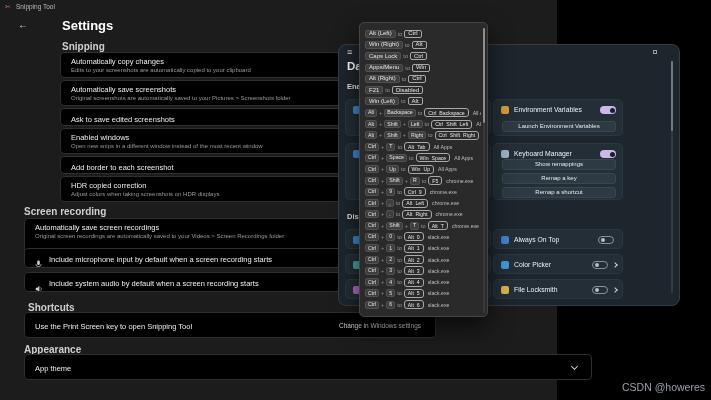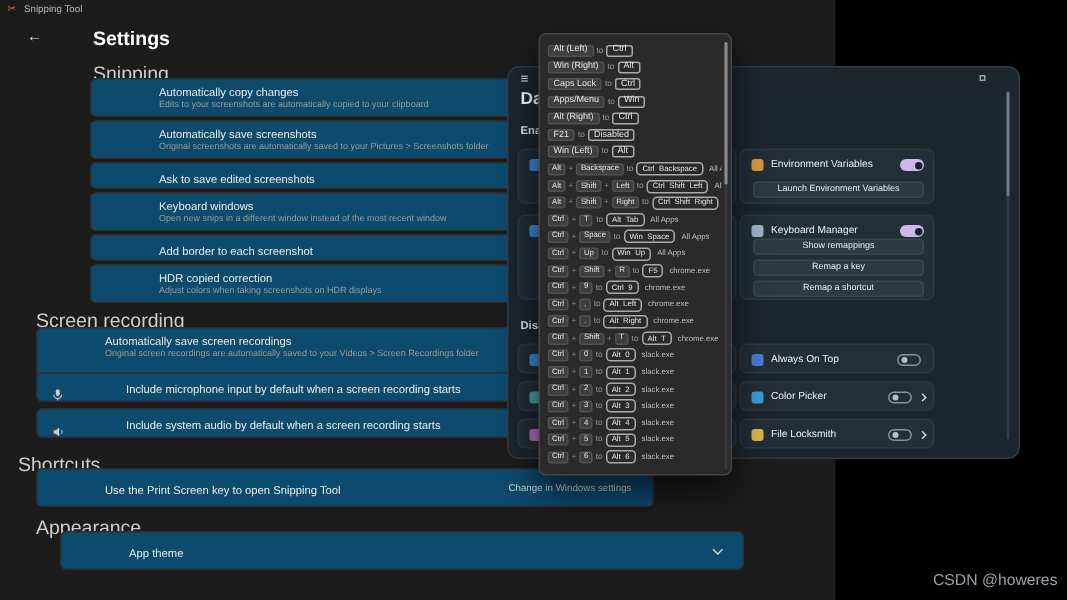--- a/index.html
+++ b/index.html
@@ -7,22 +7,22 @@
               font-family:"Liberation Sans", sans-serif; }
   .stage { position:relative; width:711px; height:400px; background:#000; }
 
   
   .snip-window { position:absolute; left:0; top:0; width:557px; height:400px; background:#1c1c1c; }
   .titlebar { position:absolute; left:0; top:0; width:557px; height:14px; }
   .app-icon { position:absolute; left:5px; top:3px; font-size:7px; color:#d06a5a; line-height:8px; }
   .title-text { position:absolute; left:16px; top:3px; font-size:6.5px; color:#b9b9b9; }
   .back { position:absolute; left:18px; top:19px; font-size:10px; color:#e6e6e6; cursor:pointer; }
   .page-title { position:absolute; left:62px; top:18px; font-size:13px; font-weight:700; color:#ffffff; }
-  .sec-label { position:absolute; font-size:13px; color:#cfcfcf; font-weight:400; }
-  .card { position:absolute; background:#0c4a6e; border:1px solid #2f2f2f; border-radius:4px; overflow:hidden; white-space:nowrap;padding-left:35px; }
+  .sec-label { position:absolute; font-size:10px; color:#cfcfcf; font-weight:700; }
+  .card { position:absolute; background:#000000; border:1px solid #2f2f2f; border-radius:4px; overflow:hidden; white-space:nowrap; }
   .ct { margin:4px 0 0 10px; font-size:7.5px; color:#ededed; }
   .card.single .ct { margin-top:6px; }
   .cs { margin:1px 0 0 10px; font-size:6px; color:#9a9a9a; }
   .card .ico { position:absolute; left:10px; top:6px; }
   .card .ct.with-ico { margin-left:24px; }
   .link { position:absolute; right:14px; top:9px; font-size:6.5px; color:#d6d6d6; cursor:pointer; }
   .chev-down { position:absolute; right:14px; top:9px; width:5px; height:5px;
                border-right:1px solid #cfcfcf; border-bottom:1px solid #cfcfcf; transform:rotate(45deg); }
 
   
@@ -88,21 +88,21 @@
       <div class="cs">Edits to your screenshots are automatically copied to your clipboard</div>
     </div>
     <div class="card" style="left:60px;top:80px;width:472px;height:26px">
       <div class="ct">Automatically save screenshots</div>
       <div class="cs">Original screenshots are automatically saved to your Pictures &gt; Screenshots folder</div>
     </div>
     <div class="card single" style="left:60px;top:108px;width:472px;height:18px">
       <div class="ct">Ask to save edited screenshots</div>
     </div>
     <div class="card" style="left:60px;top:128px;width:472px;height:26px">
-      <div class="ct">Keyboard windows</div>
+      <div class="ct">Enabled windows</div>
       <div class="cs">Open new snips in a different window instead of the most recent window</div>
     </div>
     <div class="card single" style="left:60px;top:156px;width:472px;height:18px">
       <div class="ct">Add border to each screenshot</div>
     </div>
     <div class="card" style="left:60px;top:176px;width:472px;height:26px">
       <div class="ct">HDR copied correction</div>
       <div class="cs">Adjust colors when taking screenshots on HDR displays</div>
     </div>
 
@@ -125,30 +125,30 @@
     <div class="card single" style="left:24px;top:272px;width:508px;height:20px">
       <span class="ico">
         <svg width="8" height="8" viewBox="0 0 10 10">
             <path d="M1 3.5 h2 L5.5 1 v8 L3 6.5 H1 z" fill="#cfcfcf"></path>
             <path d="M7 3 a2.5 2.5 0 0 1 0 4" stroke="#cfcfcf" fill="none" stroke-width="0.8"></path>
           </svg>
       </span>
       <div class="ct with-ico">Include system audio by default when a screen recording starts</div>
     </div>
 
-    <div class="sec-label" style="left:12px;top:302px">Shortcuts</div>
+    <div class="sec-label" style="left:28px;top:302px">Shortcuts</div>
 
     <div class="card single" style="left:24px;top:312px;width:412px;height:26px">
       <div class="ct" style="margin-top:9px">Use the Print Screen key to open Snipping Tool</div>
       <span class="link">Change in Windows settings</span>
     </div>
 
     <div class="sec-label" style="left:24px;top:344px">Appearance</div>
 
-    <div class="card single" style="left:40px;top:354px;width:456px;height:26px">
+    <div class="card single" style="left:24px;top:354px;width:568px;height:26px">
       <div class="ct" style="margin-top:9px">App theme</div>
       <span class="chev-down"></span>
     </div>
   </div>
 
   <div class="pt-window">
     <span class="pt-menu">≡</span>
     <span class="winctl"></span>
     <div class="pt-title">Dashboard</div>
     <div class="pt-sec" style="left:8px;top:37px">Enabled</div>

